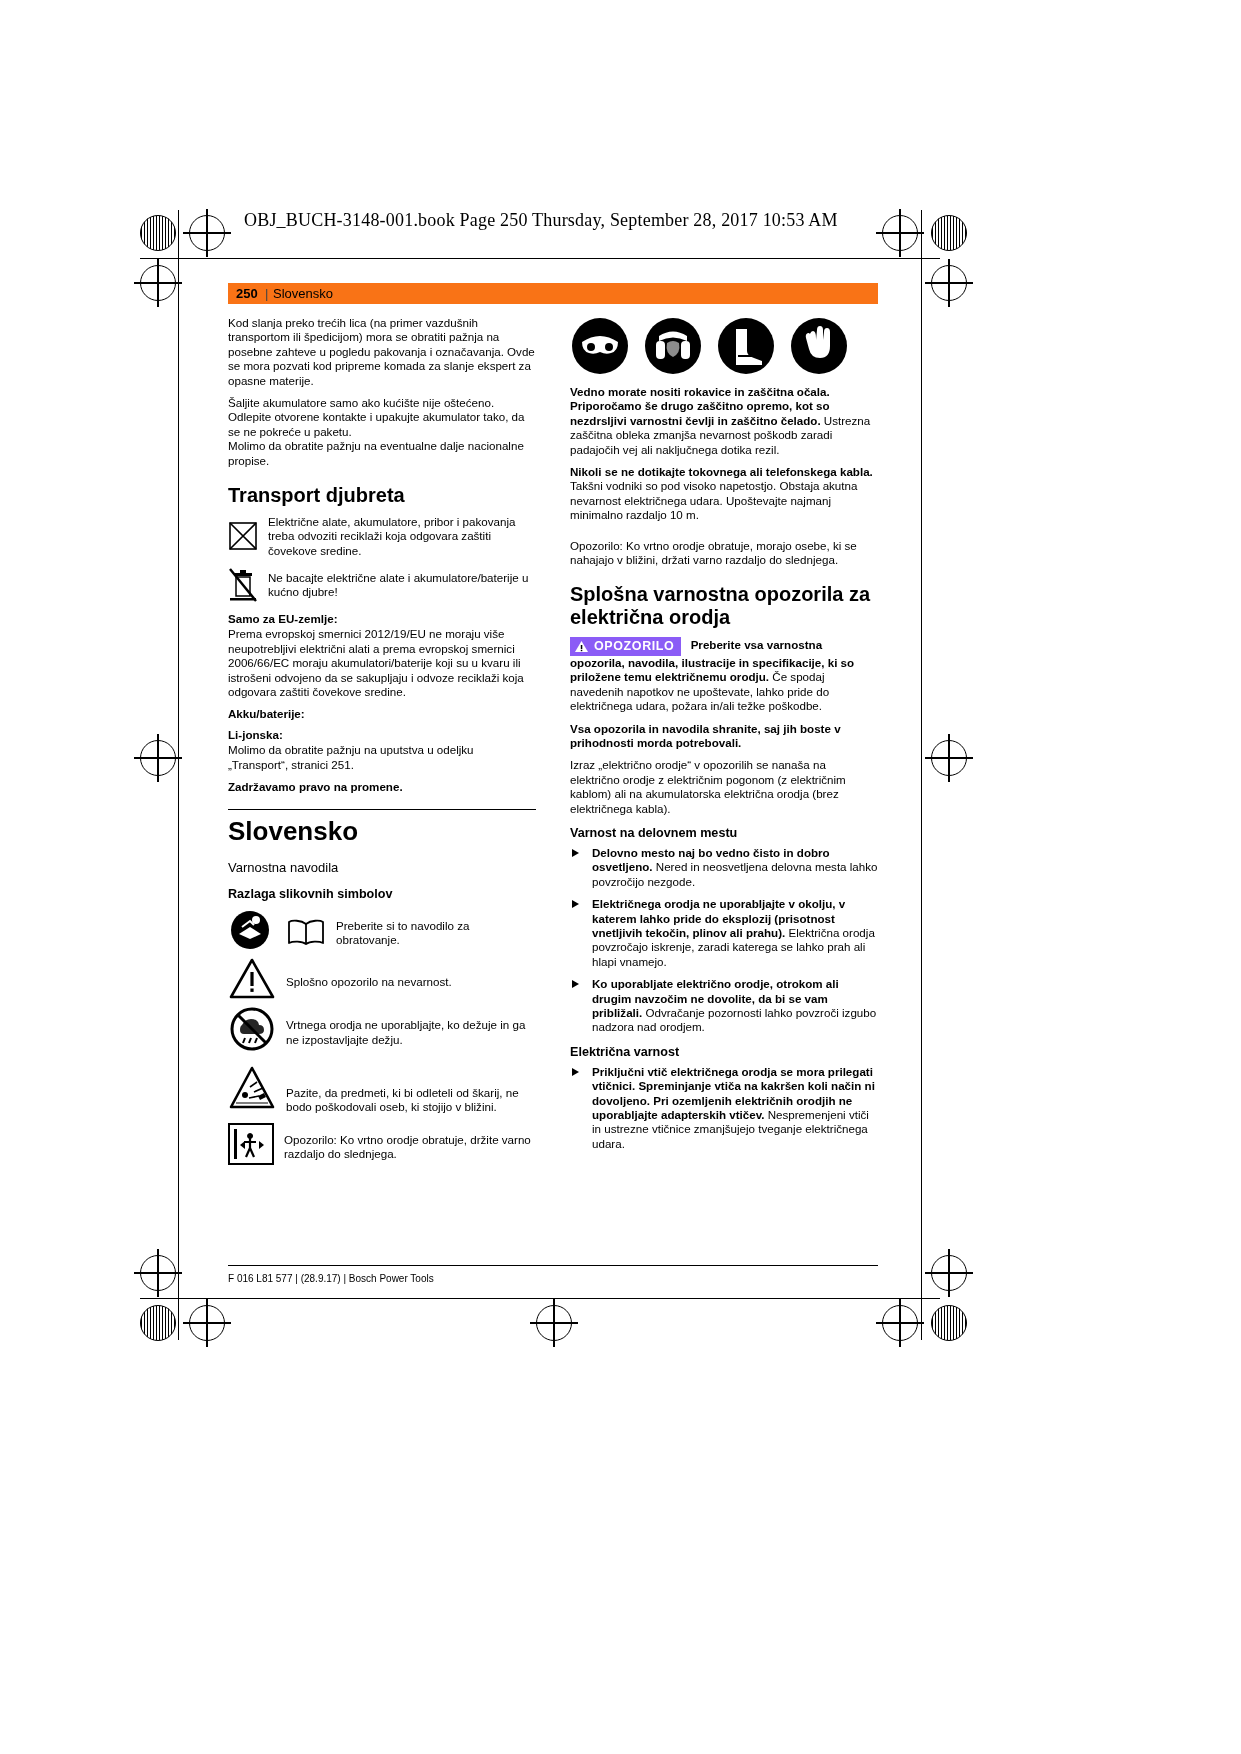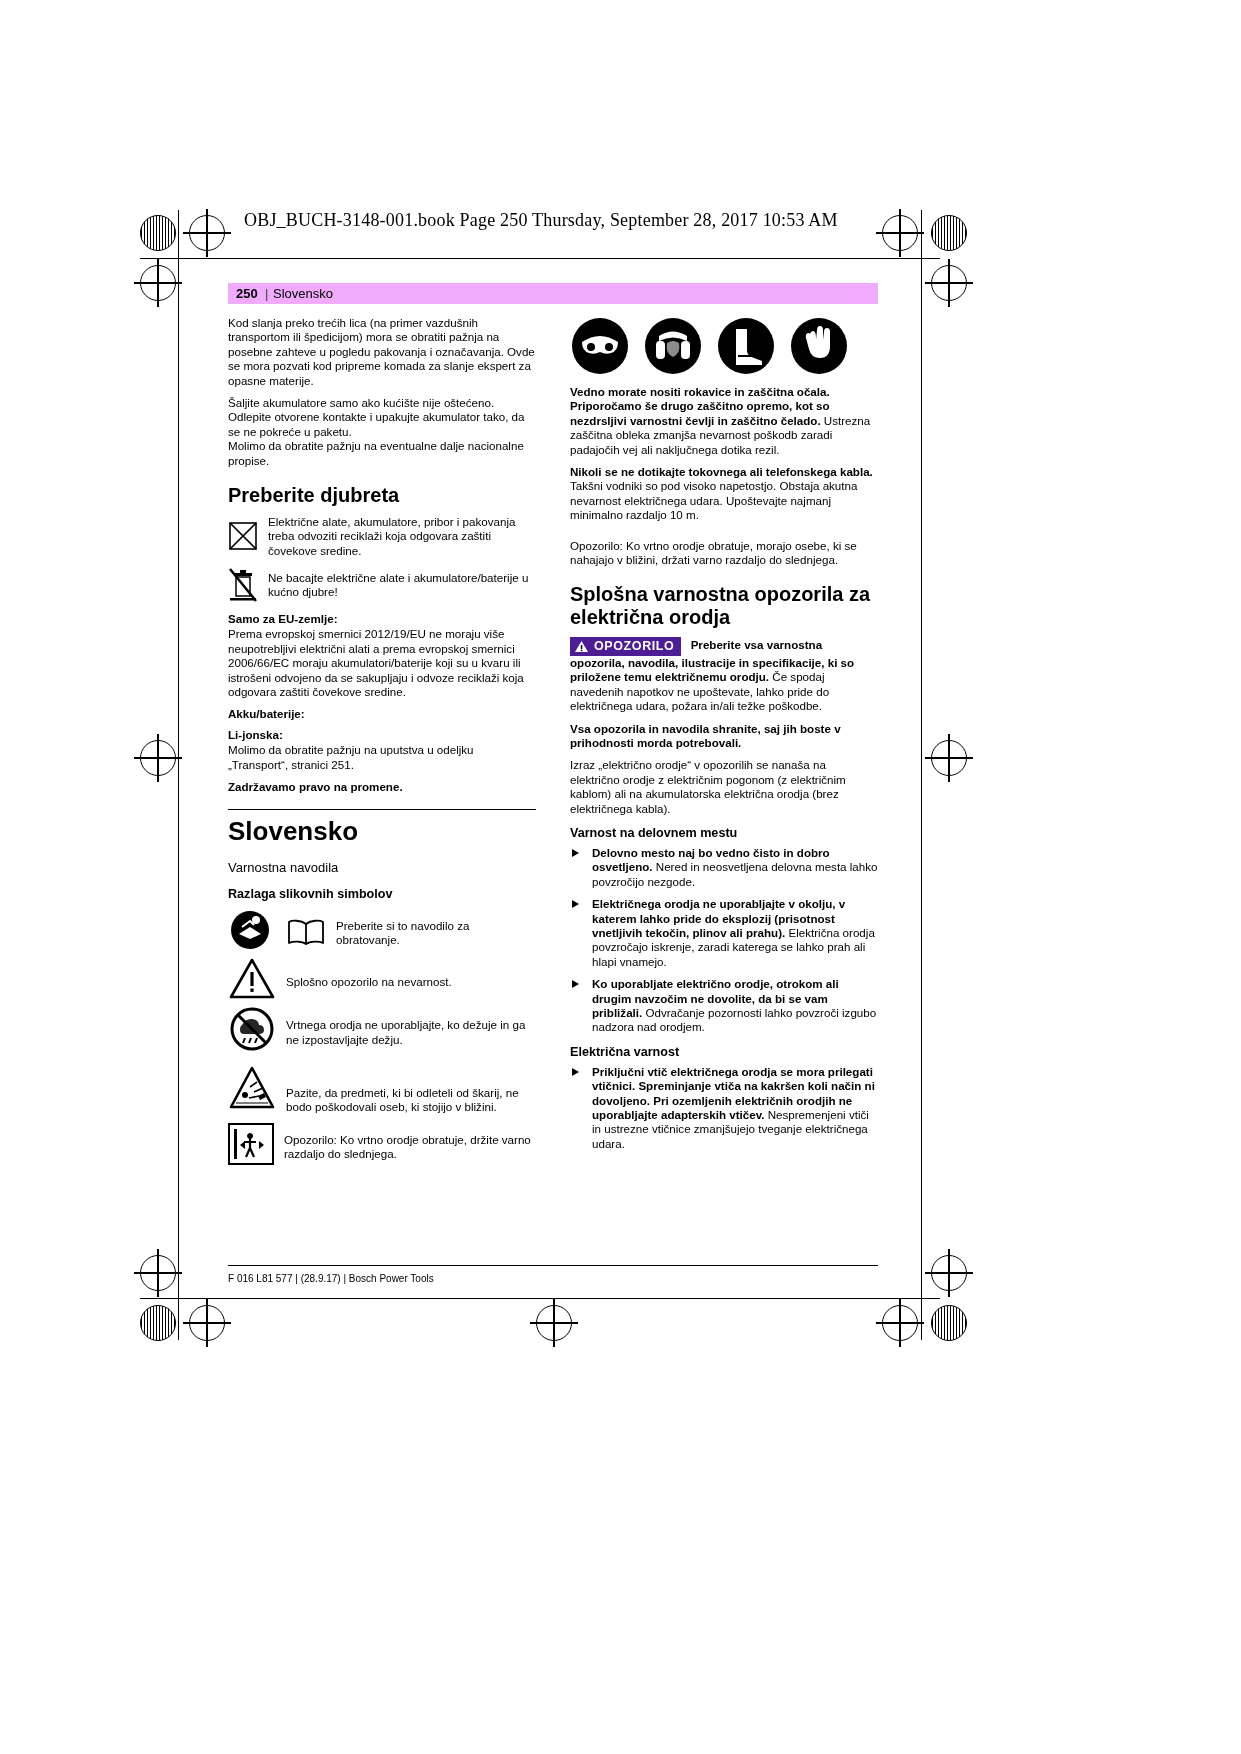--- a/index.html
+++ b/index.html
@@ -69,21 +69,21 @@
     letter-spacing: 0.2px;
     white-space: nowrap;
   }
 
   .page-head {
     position: absolute;
     left: 0;
     top: 73px;
     width: 650px;
     height: 21px;
-    background: #f0abfc;
+    background: #f97316;
   }
   .page-head .num {
     position: absolute;
     left: 8px; top: 3px;
     font-size: 13px;
     font-weight: bold;
   }
   .page-head .sep {
     position: absolute;
     left: 37px; top: 3px;
@@ -194,21 +194,21 @@
     gap: 13px;
     margin-bottom: 9px;
   }
 
   svg { display: block; }
 
   
   .warnbox {
     display: inline-flex;
     align-items: center;
-    background: #4c1d95;
+    background: #8b5cf6;
     color: #fff;
     padding: 2px 7px 2px 4px;
     font-size: 12.5px;
     font-weight: bold;
     letter-spacing: 0.6px;
     margin-right: 6px;
     vertical-align: middle;
   }
   .warnbox .wtri { margin-right: 5px; }
 
@@ -272,21 +272,21 @@
   </div>
 
   <div class="cols">
 
     <div class="col left">
 
       <p>Kod slanja preko trećih lica (na primer vazdušnih transportom ili špedicijom) mora se obratiti pažnja na posebne zahteve u pogledu pakovanja i označavanja. Ovde se mora pozvati kod pripreme komada za slanje ekspert za opasne materije.</p>
       <p class="tight">Šaljite akumulatore samo ako kućište nije oštećeno. Odlepite otvorene kontakte i upakujte akumulator tako, da se ne pokreće u paketu.</p>
       <p>Molimo da obratite pažnju na eventualne dalje nacionalne propise.</p>
 
-      <h2 class="section">Preberite djubreta</h2>
+      <h2 class="section">Transport djubreta</h2>
 
       <div class="irow">
         <span class="ic">
           <svg width="30" height="34" viewBox="0 0 30 34">
             <rect x="2" y="3" width="26" height="26" fill="none" stroke="#000" stroke-width="1.6"></rect>
             <path d="M2 3 L28 29 M28 3 L2 29" stroke="#000" stroke-width="1.6" fill="none"></path>
           </svg>
         </span>
         <span class="tx">Električne alate, akumulatore, pribor i pakovanja treba odvoziti reciklaži koja odgovara zaštiti čovekove sredine.</span>
       </div>

